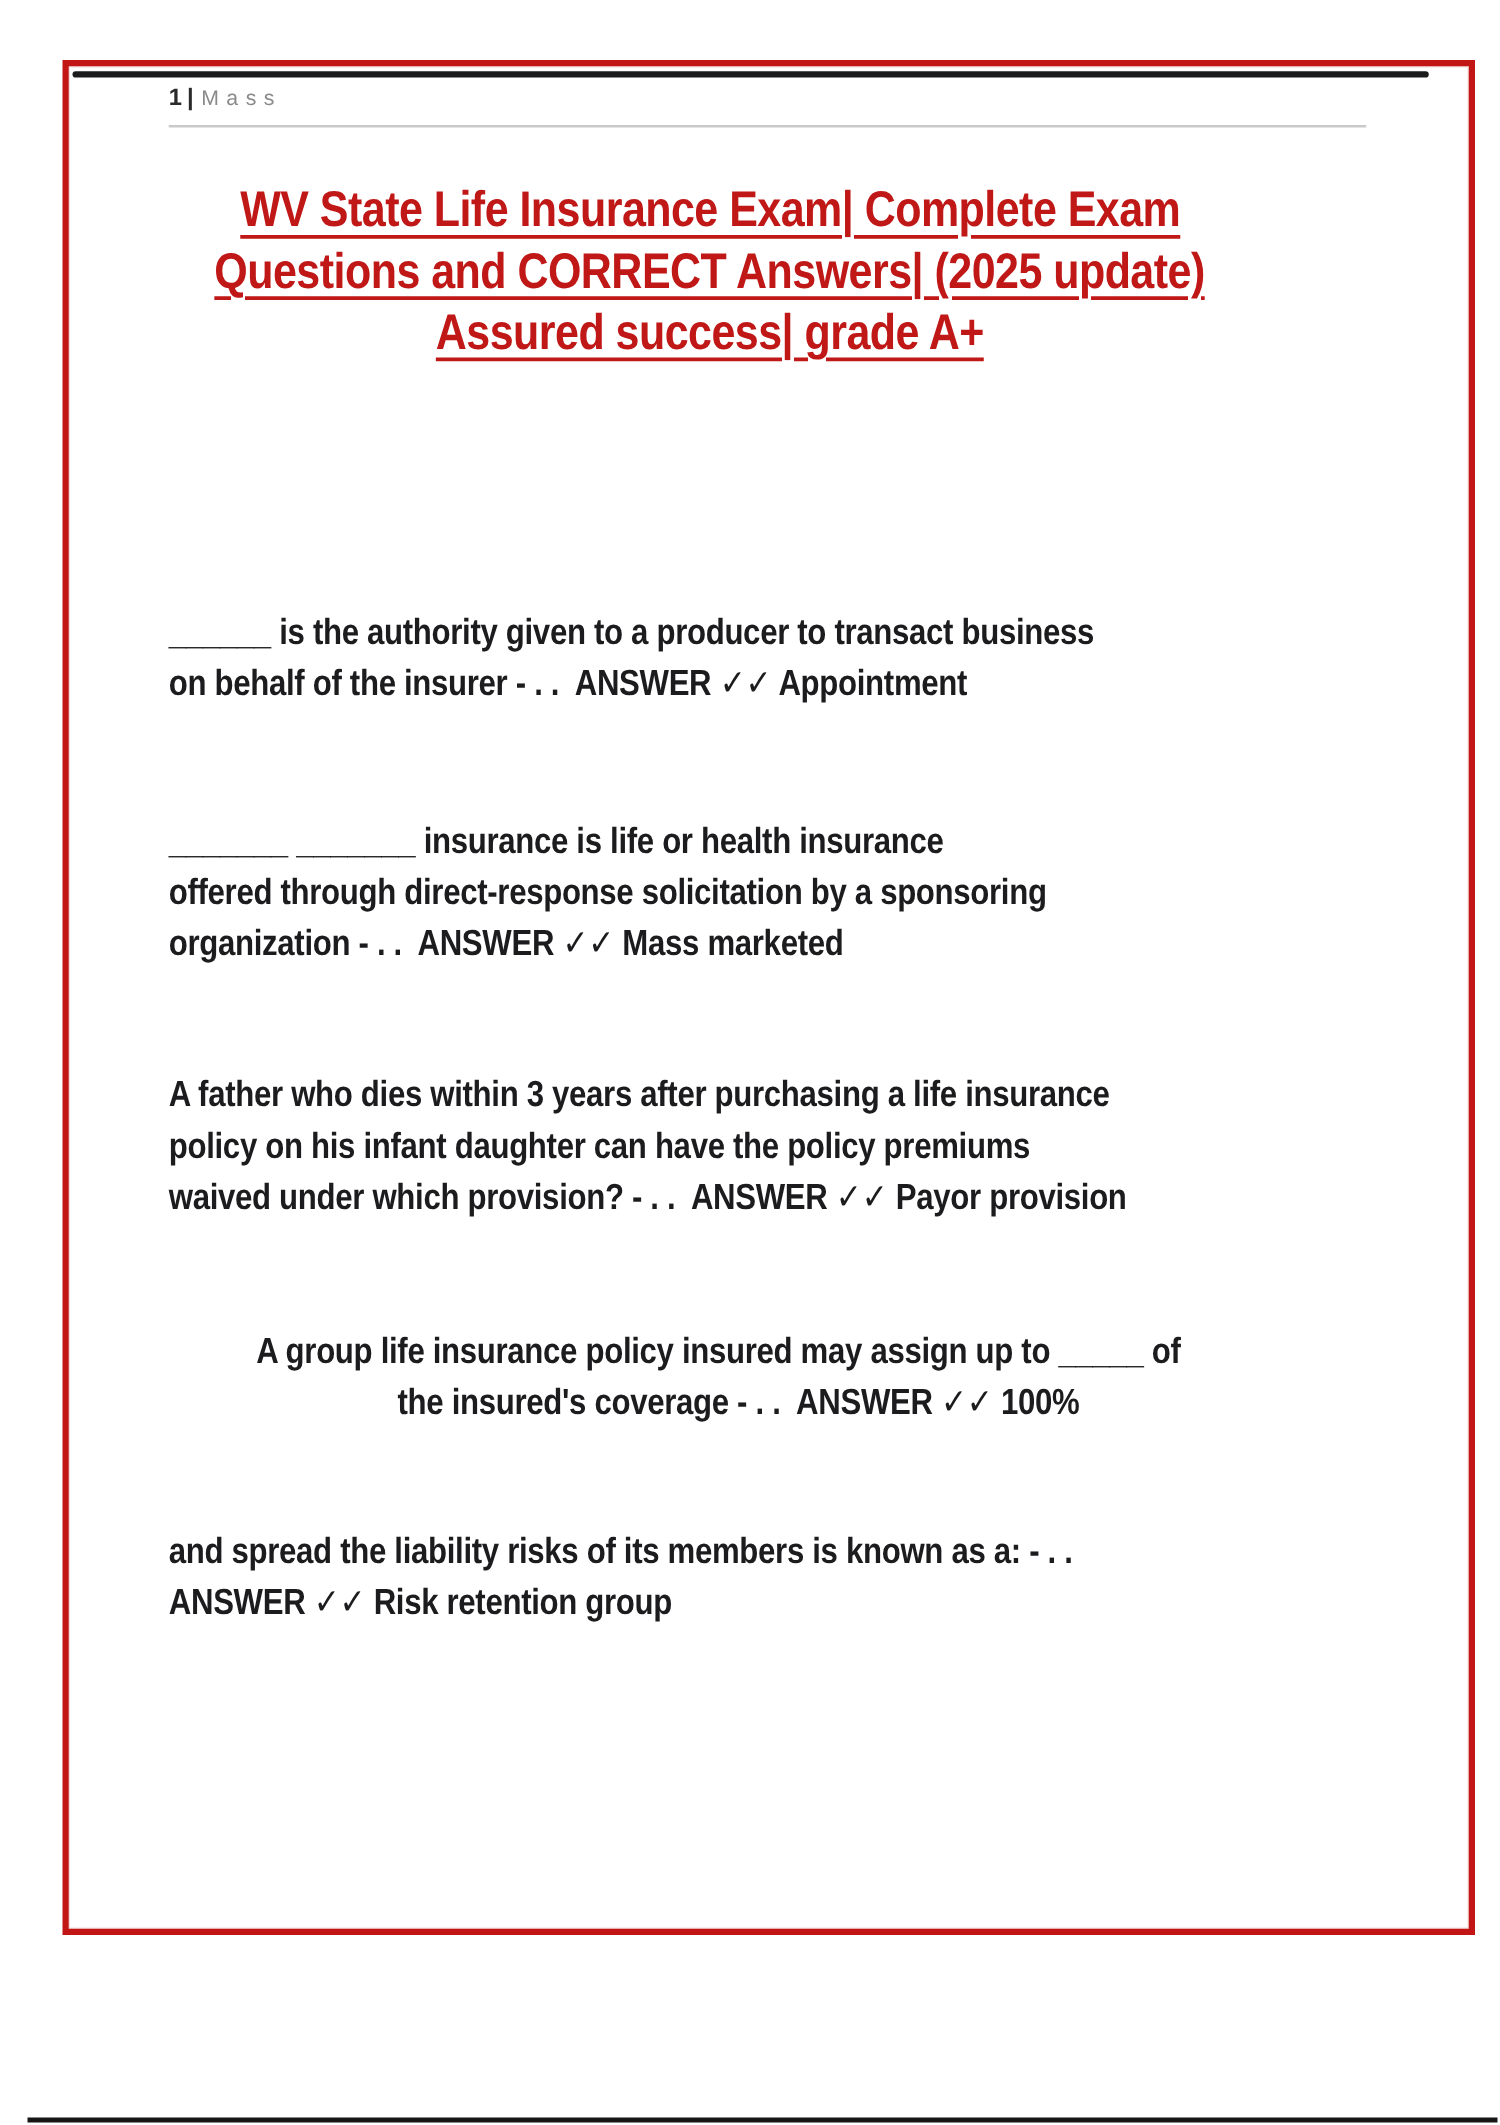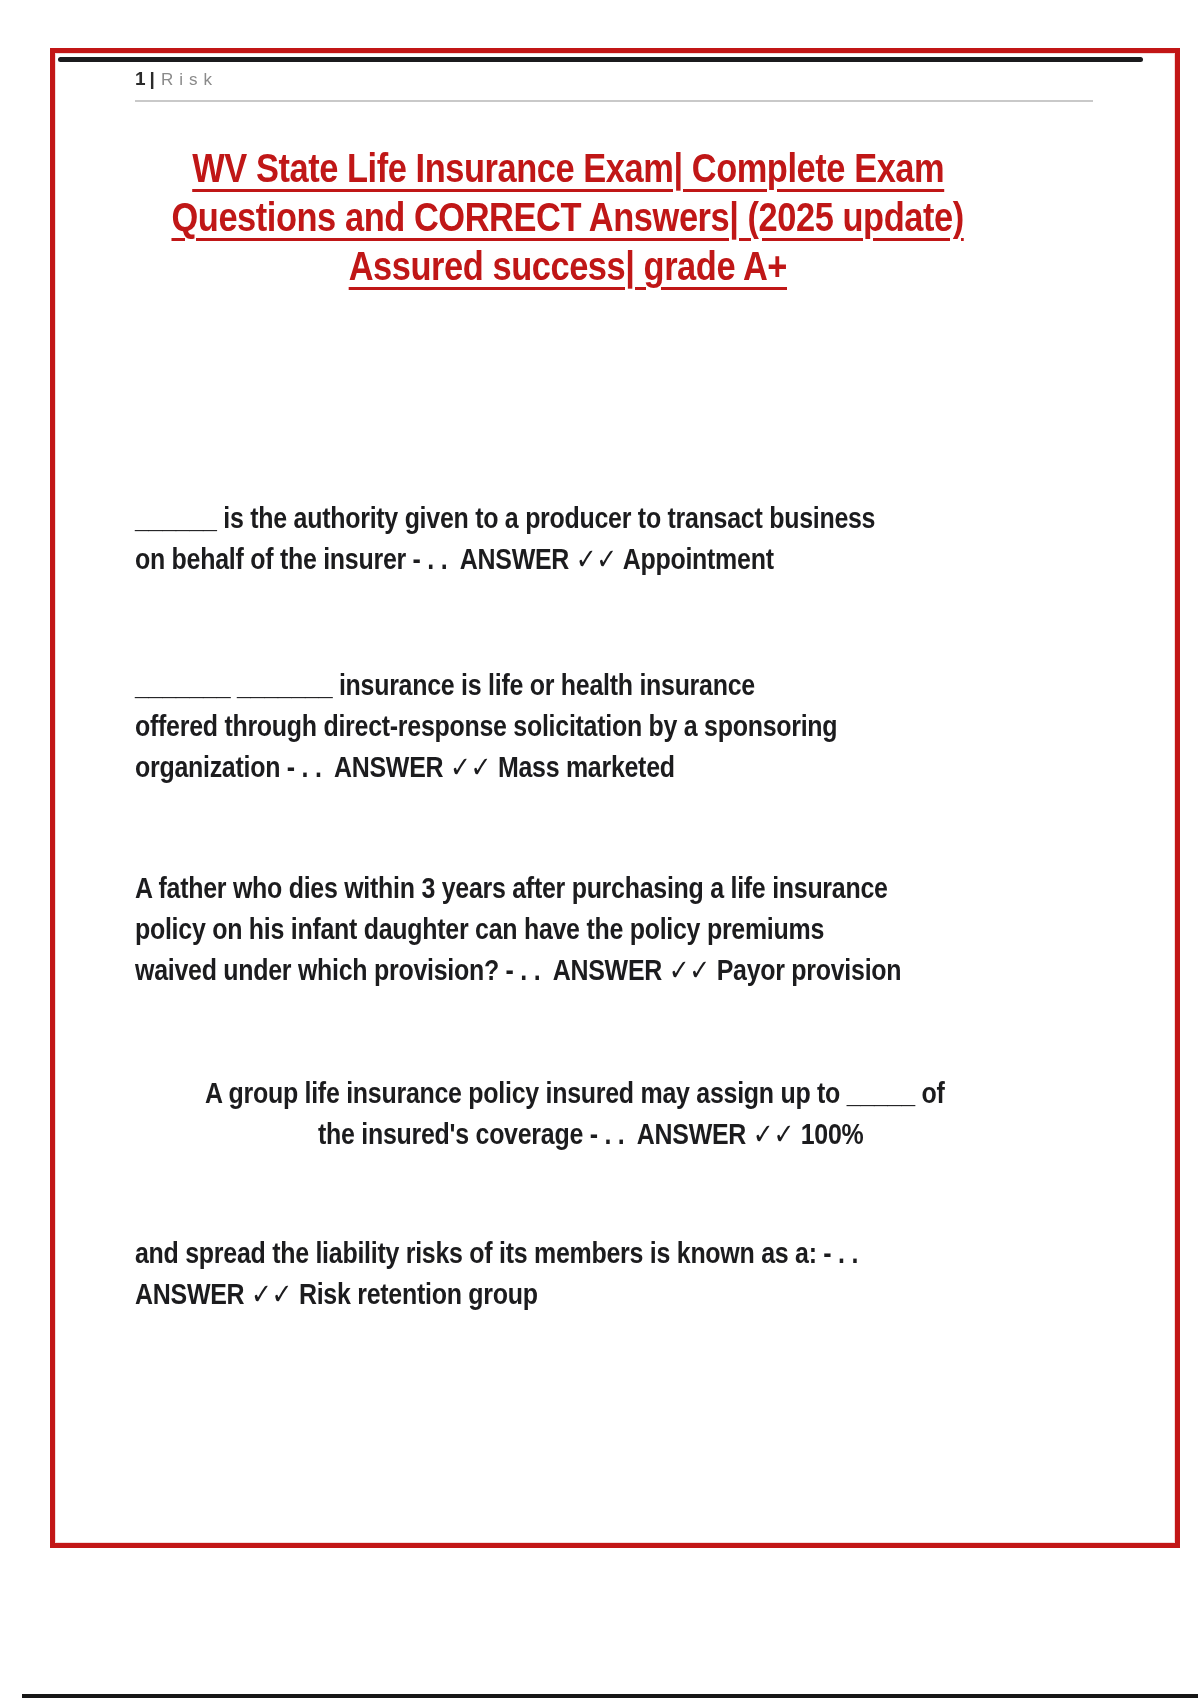--- a/index.html
+++ b/index.html
@@ -50,21 +50,21 @@
   .title-line span{
     display:inline-block;white-space:pre;
     transform:scaleX(0.86);transform-origin:50% 50%;
     font-size:40px;font-weight:700;color:#c01717;
     text-decoration:underline;
     text-decoration-thickness:3px;
     text-underline-offset:7px;
     letter-spacing:-0.5px;
   }
   
-  .para{position:absolute;left:135px;width:1000px;margin-top:12px;}
+  .para{position:absolute;left:135px;width:1000px;}
   .q-line{height:41px;line-height:41px;}
   .q-line span{
     display:inline-block;white-space:pre;
     transform:scaleX(0.86);transform-origin:0 50%;
     font-size:29px;font-weight:700;color:#1c1c1e;
     letter-spacing:-0.3px;
   }
   .para-q1{top:486px;}
   .para-q2{top:653px;text-decoration:underline;}
   .para-q3{top:856px;}
@@ -75,21 +75,21 @@
 <body>
 
 <div class="doc">
 
   <div class="page-border"></div>
   <div class="top-edge-line"></div>
 
   <div class="page-header">
     <span>1</span>
     <span class="pipe">|</span>
-    <span class="pglabel">Risk</span>
+    <span class="pglabel">Mass</span>
   </div>
   <div class="header-rule"></div>
 
   <div class="title-block">
     <div class="title-line">
       <span>WV State Life Insurance Exam| Complete Exam</span>
     </div>
     <div class="title-line">
       <span>Questions and CORRECT Answers| (2025 update)</span>
     </div>

